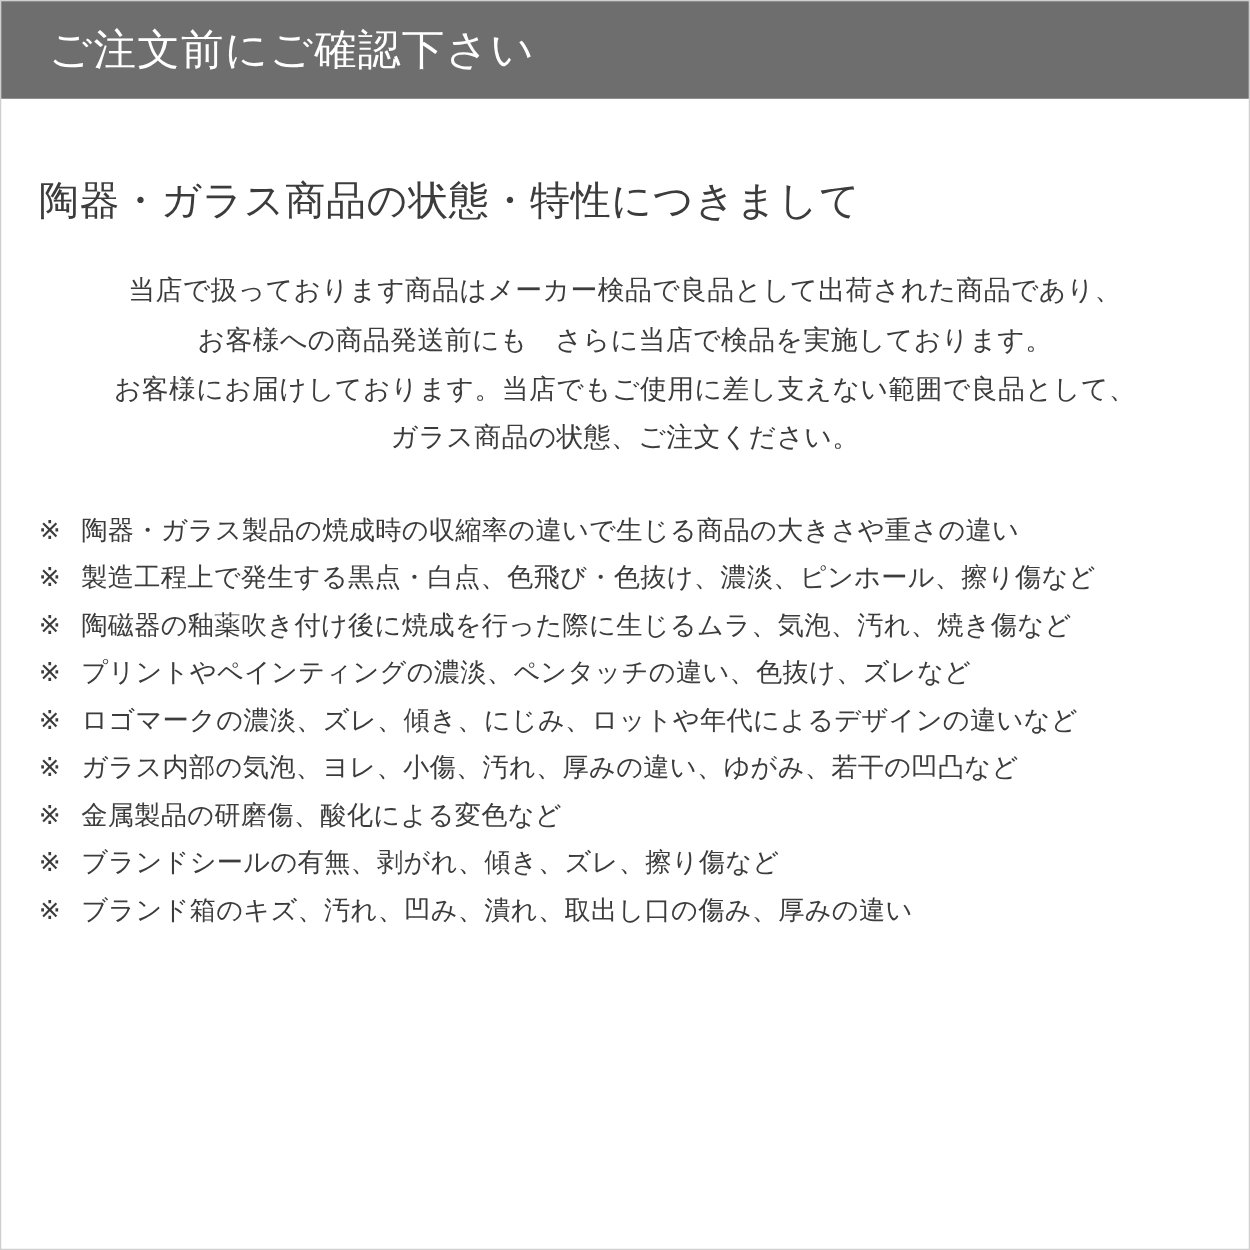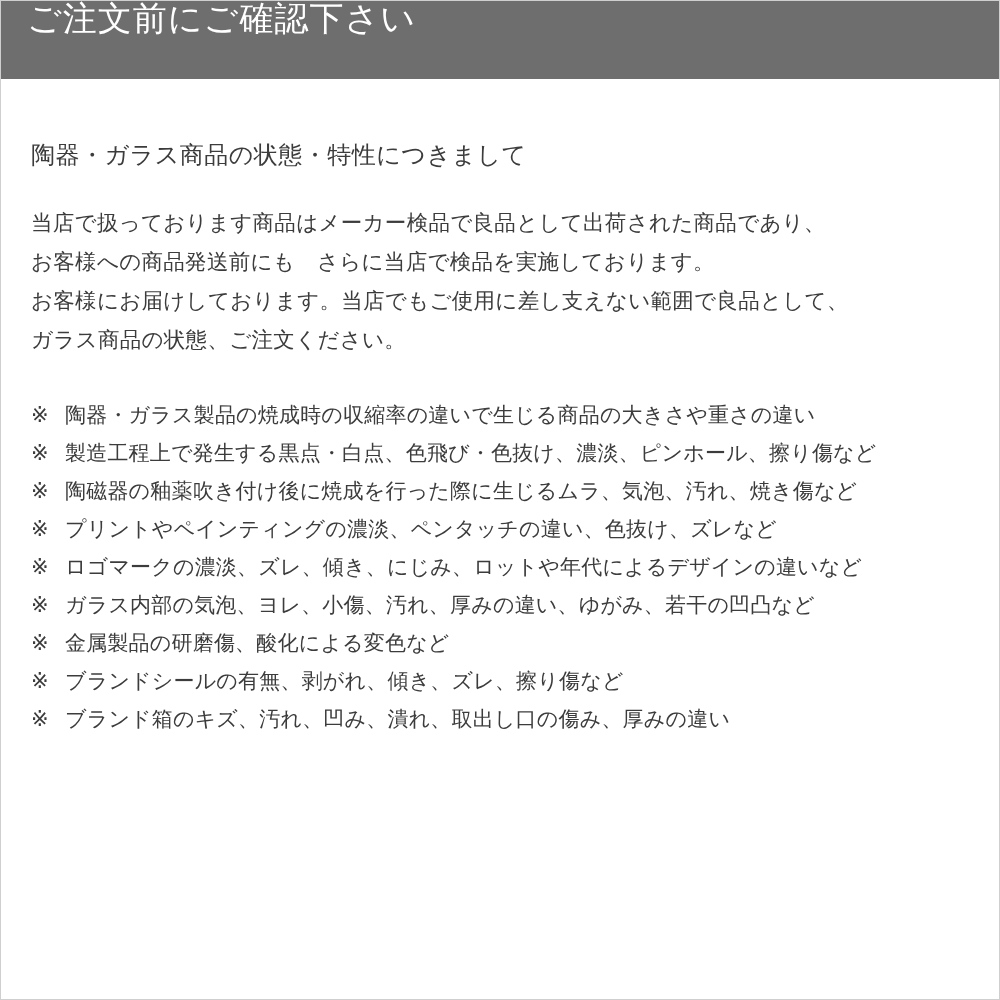--- a/index.html
+++ b/index.html
@@ -19,45 +19,46 @@
     width: 1000px;
     height: 1000px;
     box-sizing: border-box;
     border: 1px solid #cfcfcf;
     background: #ffffff;
   }
   .header-bar {
     height: 78px;
     background: #6e6e6e;
     display: flex;
-    align-items: flex-start;
-    padding-left: 26px;
+    align-items: center;
+    padding-left: 38px;
     box-sizing: border-box;
   }
   .header-title {
     color: #ffffff;
     font-size: 34px;
     letter-spacing: 1px;
     font-weight: 400;
     line-height: 1;
   }
   .content {
     padding: 62px 30px 0 30px;
     box-sizing: border-box;
   }
   .section-heading {
-    font-size: 24px;
+    font-size: 32px;
     color: #3c3c3c;
     letter-spacing: 0.5px;
     margin: 0 0 34px 0;
     font-weight: 400;
     line-height: 1.2;
   }
   .body-block {
     margin-bottom: 44px;
+    text-align: center;
   }
   .body-line {
     font-size: 21.5px;
     color: #3c3c3c;
     line-height: 1.82;
     letter-spacing: 0.3px;
     white-space: pre;
   }
   .notes {
     margin-top: 8px;

